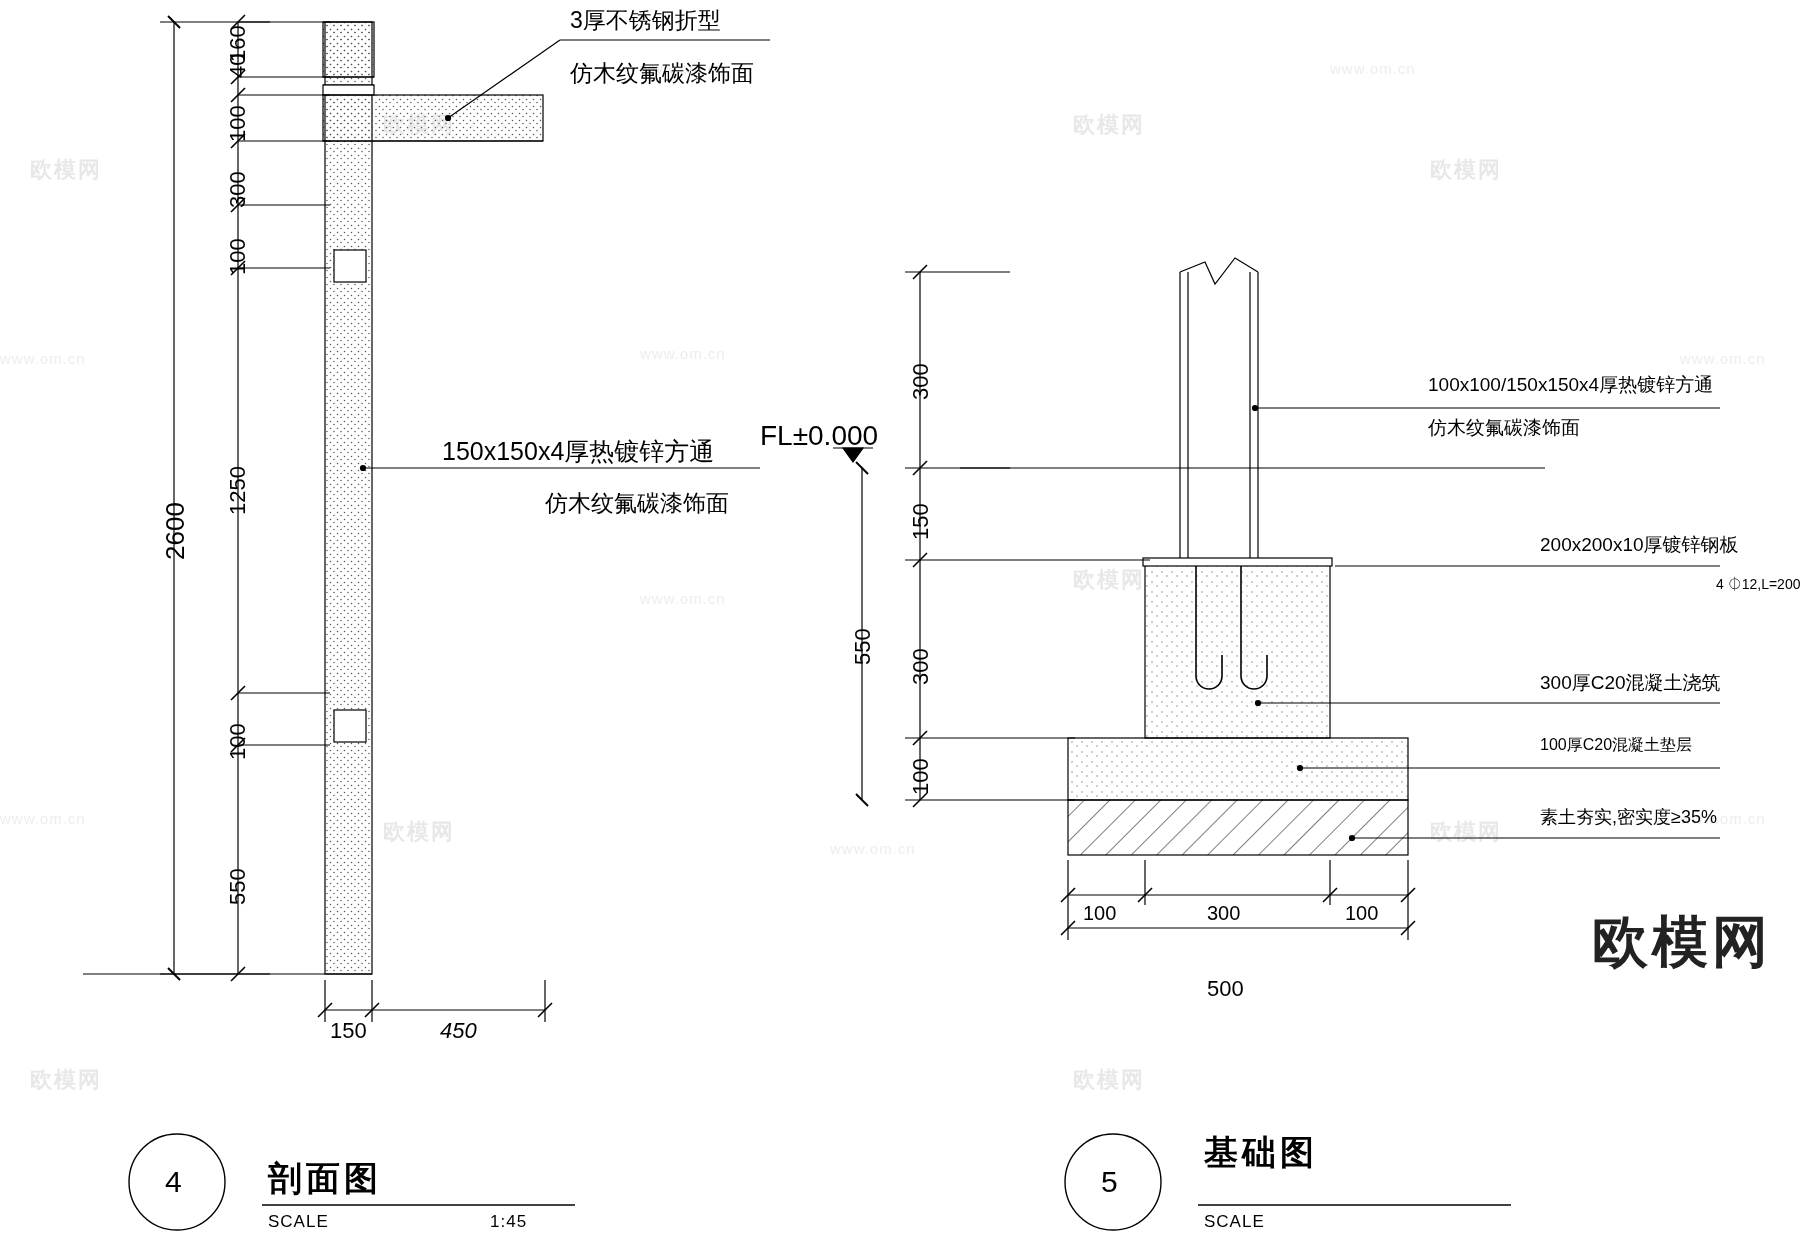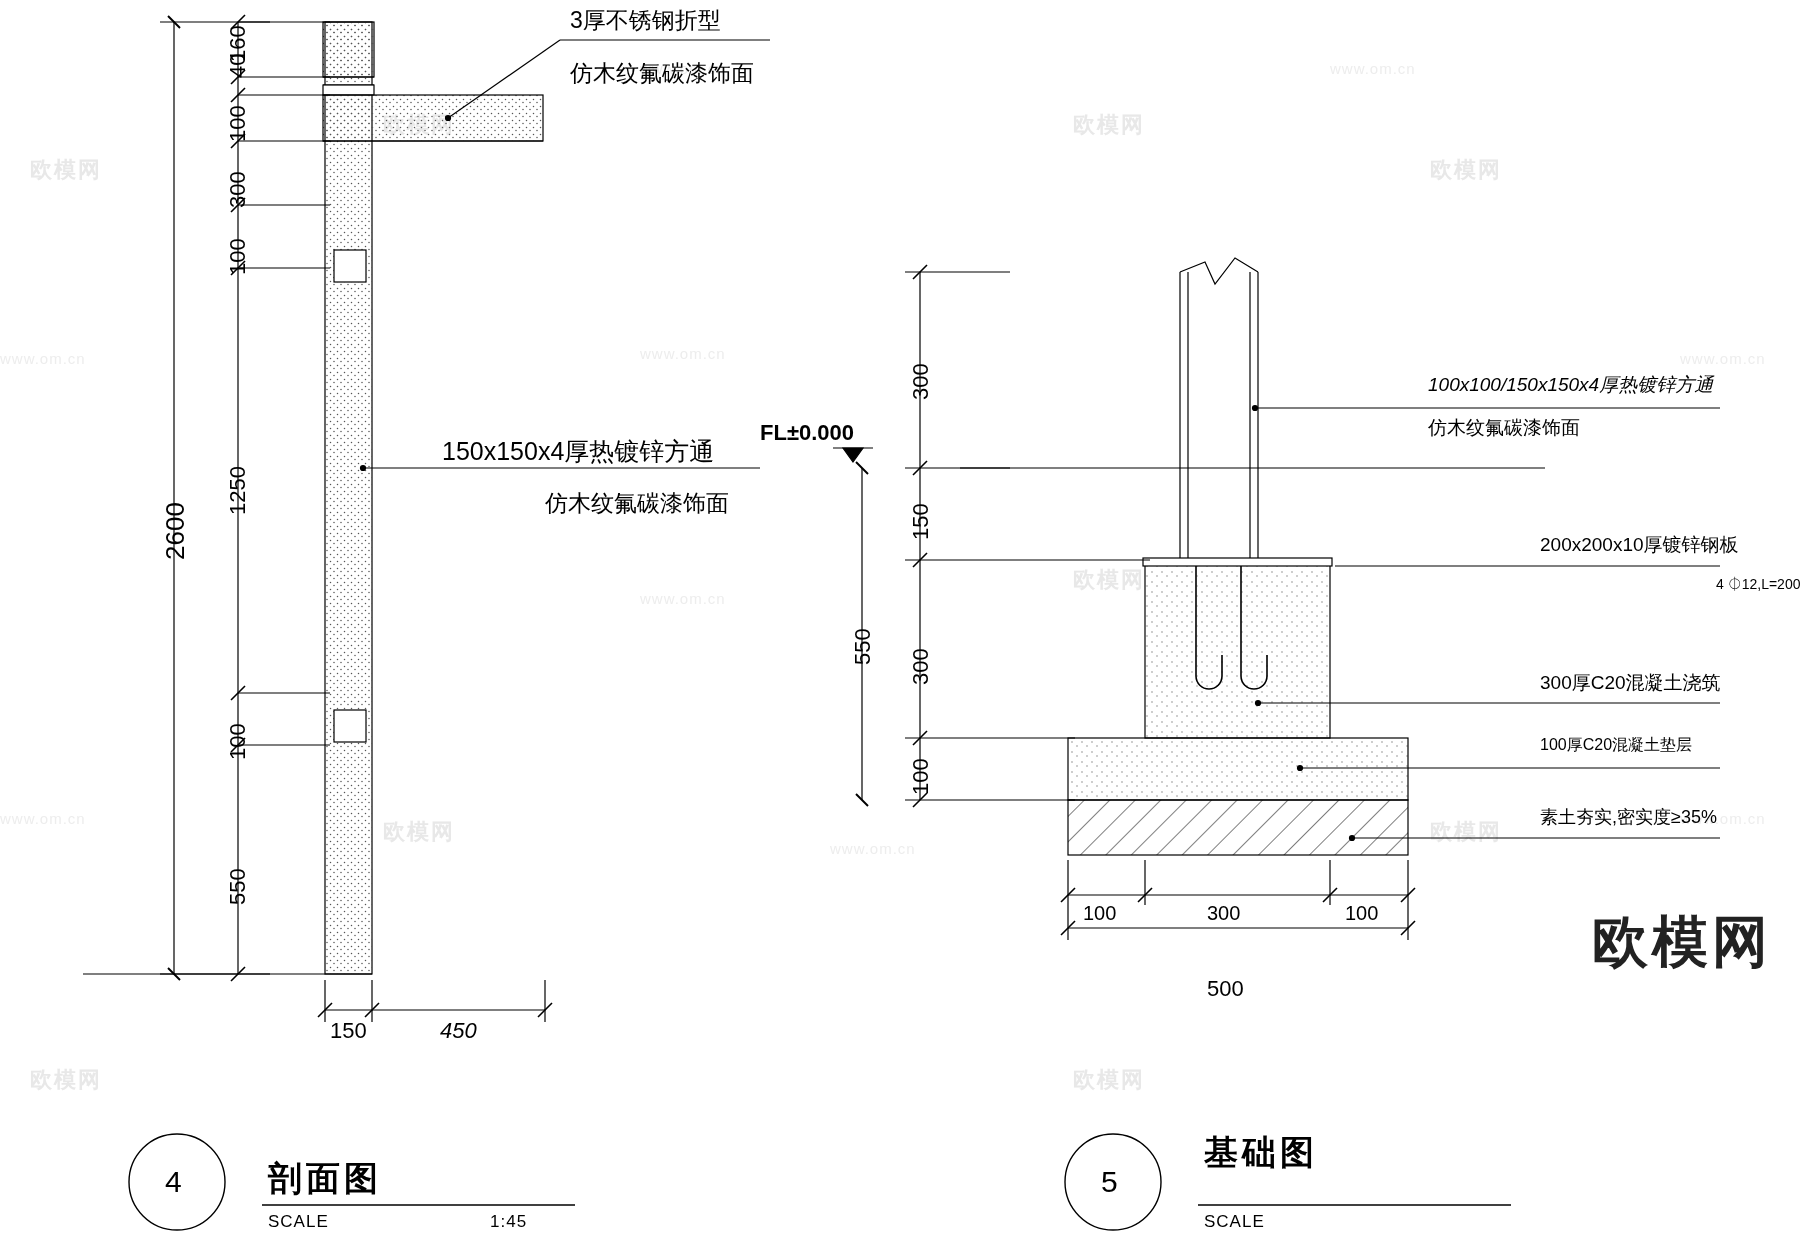--- a/index.html
+++ b/index.html
@@ -222,23 +222,23 @@
   <div class="lbl rot" style="left:908px;top:540px;transform:rotate(-90deg);font-size:22px;">150</div>
   <div class="lbl rot" style="left:908px;top:685px;transform:rotate(-90deg);font-size:22px;">300</div>
   <div class="lbl rot" style="left:908px;top:795px;transform:rotate(-90deg);font-size:22px;">100</div>
   <div class="lbl rot" style="left:850px;top:665px;transform:rotate(-90deg);font-size:22px;">550</div>
 
   <div class="lbl" style="left:1083px;top:902px;font-size:20px;">100</div>
   <div class="lbl" style="left:1207px;top:902px;font-size:20px;">300</div>
   <div class="lbl" style="left:1345px;top:902px;font-size:20px;">100</div>
   <div class="lbl" style="left:1207px;top:935px;font-size:22px;margin-top:41px;">500</div>
 
-  <div class="lbl" style="left:760px;top:420px;font-size:22px;font-weight:bold;">FL±0.000</div>
-
-  <div class="lbl" style="left:1428px;top:372px;font-size:19px;font-style:italic;">100x100/150x150x4厚热镀锌方通</div>
+  <div class="lbl" style="left:760px;top:420px;font-size:28px;">FL±0.000</div>
+
+  <div class="lbl" style="left:1428px;top:372px;font-size:19px;">100x100/150x150x4厚热镀锌方通</div>
   <div class="lbl" style="left:1428px;top:415px;font-size:19px;">仿木纹氟碳漆饰面</div>
   <div class="lbl" style="left:1540px;top:532px;font-size:19px;">200x200x10厚镀锌钢板</div>
   <div class="lbl" style="left:1716px;top:576px;font-size:14px;">4 ⏀12,L=200</div>
   <div class="lbl" style="left:1540px;top:670px;font-size:19px;">300厚C20混凝土浇筑</div>
   <div class="lbl" style="left:1540px;top:735px;font-size:16px;">100厚C20混凝土垫层</div>
   <div class="lbl" style="left:1540px;top:805px;font-size:18px;">素土夯实,密实度≥35%</div>
 
   <div class="num" style="left:165px;top:1165px;font-size:30px;">4</div>
   <div class="title-cn" style="left:268px;top:1156px;">剖面图</div>
   <div class="scale-t" style="left:268px;top:1212px;">SCALE</div>

